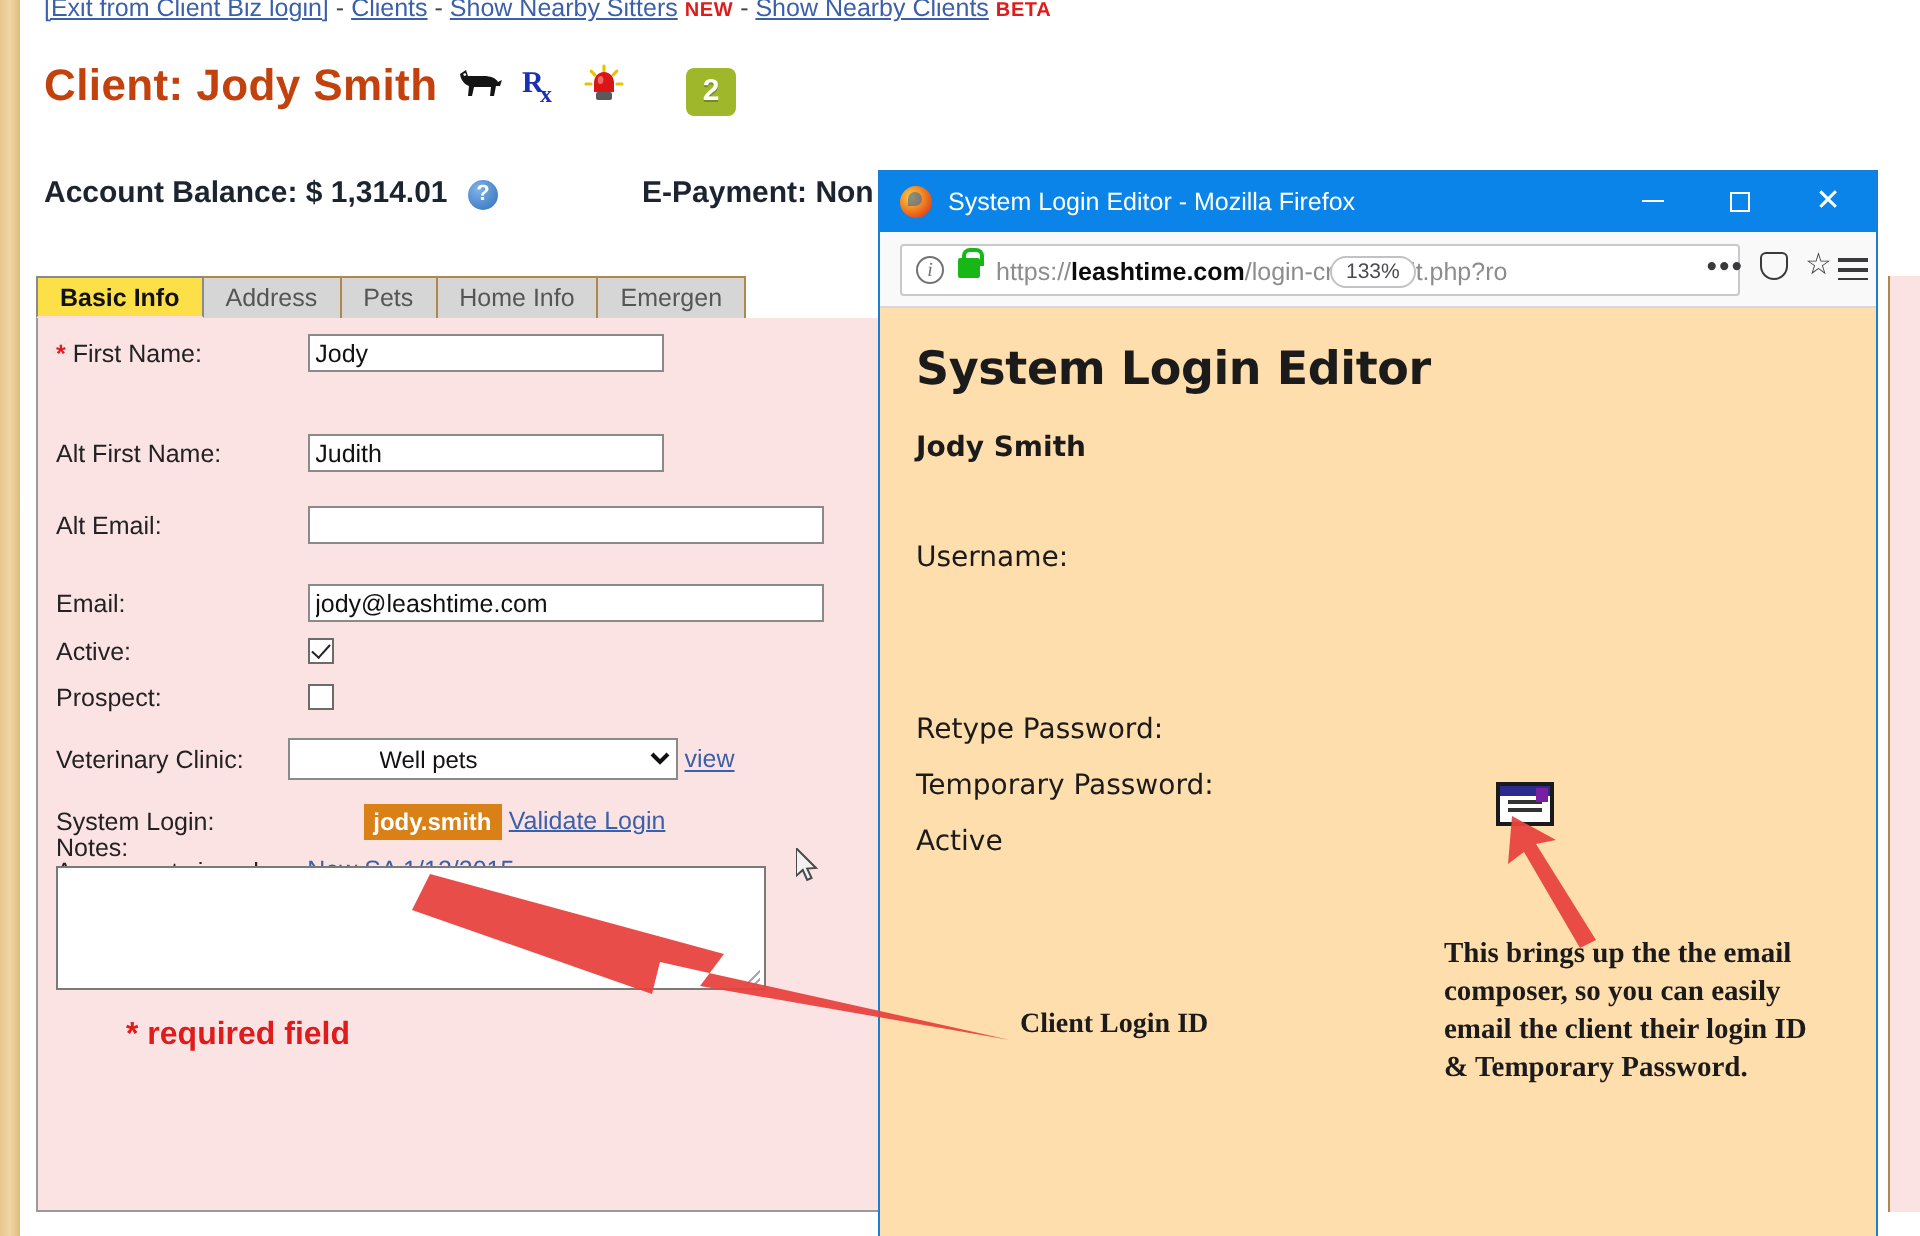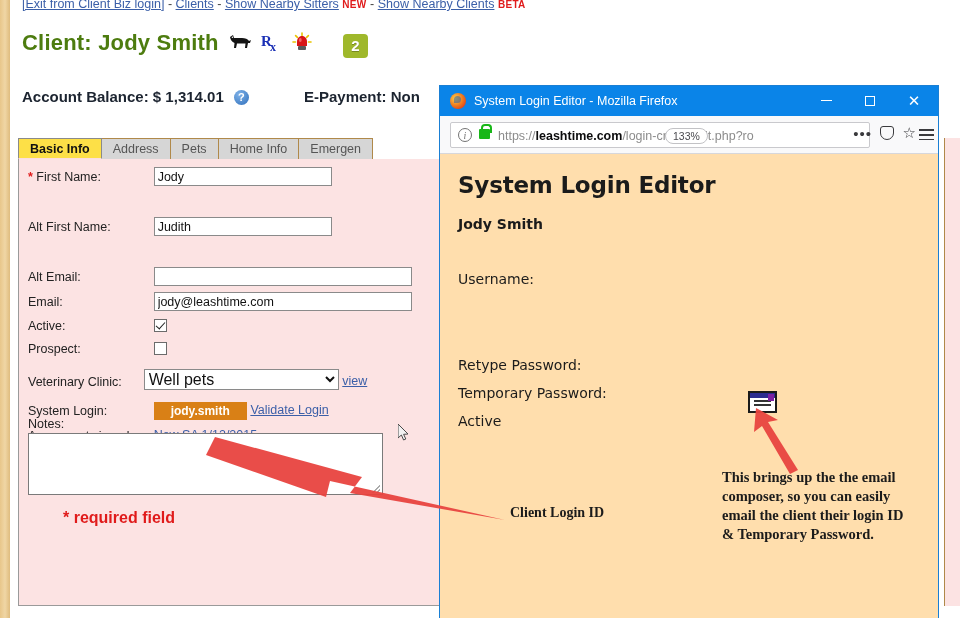--- a/index.html
+++ b/index.html
@@ -18,35 +18,35 @@
 
   
   #topnav { position:absolute; left:22px; top:-3px; white-space:nowrap;
             font-size:12.5px; color:#333; }
   #topnav a { color:#3b5fa8; text-decoration:underline; }
   #topnav .sep { color:#444; }
   .tagnew { color:#e01b1b; font-weight:bold; font-size:10px; letter-spacing:.3px; }
 
   
   #client-title { position:absolute; left:22px; top:30px;
-                  font-size:22px; font-weight:bold; color:#4d7c0f; letter-spacing:.2px; }
+                  font-size:22px; font-weight:bold; color:#c2410c; letter-spacing:.2px; }
   #header-icons { position:absolute; left:228px; top:32px; display:flex; align-items:center; gap:9px; }
   .ico { display:inline-block; }
   #badge2 { position:absolute; left:343px; top:34px; width:25px; height:24px;
             background:#9fb82b; border-radius:4px; color:#fff; font-weight:bold;
             font-size:15px; text-align:center; line-height:24px;
             text-shadow:0 1px 0 rgba(0,0,0,.25); }
 
   #acct-row { position:absolute; left:22px; top:88px; font-size:15px;
               font-weight:bold; color:#1c2430; white-space:nowrap; }
   #help-q { display:inline-block; width:15px; height:15px; border-radius:50%;
             background:radial-gradient(circle at 35% 30%,#7fb2e8,#2f6fbb);
             color:#fff; font-size:11px; line-height:15px; text-align:center;
             font-weight:bold; vertical-align:1px; margin-left:6px; }
-  #epay { position:absolute; left:304px; top:88px; font-size:15px;
+  #epay { position:absolute; left:321px; top:88px; font-size:15px;
           font-weight:bold; color:#1c2430; white-space:nowrap;text-align:center; }
 
   
   #tabstrip { position:absolute; left:18px; top:138px; width:430px; height:22px;
               display:flex; align-items:flex-end; overflow:hidden;
               border-bottom:1px solid #9a9a9a; }
   .tab { height:21px; line-height:21px; padding:0 11px; font-size:12.5px;
          background:#d6d6d6; color:#555; border:1px solid #b0894a;
          border-bottom:none; margin-right:-1px; white-space:nowrap; }
   .tab.active { background:#fde047; color:#111; font-weight:bold;
@@ -61,24 +61,24 @@
             vertical-align:middle; }
   .req { color:#e01b1b; font-weight:bold; }
   input.t { height:19px; border:1px solid #8a8a8a; background:#fff;
             font-family:"Liberation Sans", sans-serif; font-size:12.5px;
             padding:0 3px; color:#111; vertical-align:middle; }
   .cbx { display:inline-block; width:13px; height:13px; border:1px solid #6b6b6b;
          background:#fff; vertical-align:middle; position:relative; }
   .cbx.on::after { content:""; position:absolute; left:3px; top:0px; width:4px; height:8px;
                    border:solid #222; border-width:0 1.6px 1.6px 0; transform:rotate(42deg); }
   select.vs { height:21px; width:195px; border:1px solid #8a8a8a; background:#fff;
-              font-family:"Liberation Sans", sans-serif; font-size:16px; color:#111; }
+              font-family:"Liberation Sans", sans-serif; font-size:12px; color:#111;padding-left:41px; }
   a.lnk { color:#3b5fa8; text-decoration:underline; font-size:12.5px; }
   .pill { display:inline-block; background:#d98016; color:#fff; font-size:12px;
-          font-weight:bold; padding:2px 17px; vertical-align:middle; }
+          font-weight:bold; padding:2px 5px; vertical-align:middle;margin-left:28px; }
   #notes-label { position:absolute; left:9px; top:258px; font-size:12.5px; color:#222; }
   #notes-box { position:absolute; left:9px; top:274px; width:355px; height:62px;
                border:1px solid #7a7a7a; background:#fff; }
   #notes-grip { position:absolute; right:2px; bottom:1px; width:8px; height:8px;
       background:
         linear-gradient(135deg,transparent 48%,#aaa 48%,#aaa 58%,transparent 58%),
         linear-gradient(135deg,transparent 72%,#aaa 72%,#aaa 82%,transparent 82%); }
   #reqfield { position:absolute; left:9px; top:350px; font-size:16px;
               color:#e01b1b; font-weight:bold;margin-left:35px; }
 
@@ -231,21 +231,21 @@
     <input class="t" style="width: 178px;" value="Jody">
   </div>
 
 
   <div class="frow" style="top:58px">
     <span class="flabel">Alt First Name:</span>
     <input class="t" style="width: 178px;" value="Judith">
   </div>
 
 
-  <div class="frow" style="top:108px">
+  <div class="frow" style="top:94px">
     <span class="flabel">Alt Email:</span>
     <input class="t" style="width: 258px;" value="">
   </div>
 
   <div class="frow" style="top:133px">
     <span class="flabel">Email:</span>
     <input class="t" style="width: 258px;" value="jody@leashtime.com">
   </div>
 
   <div class="frow" style="top:158px">

